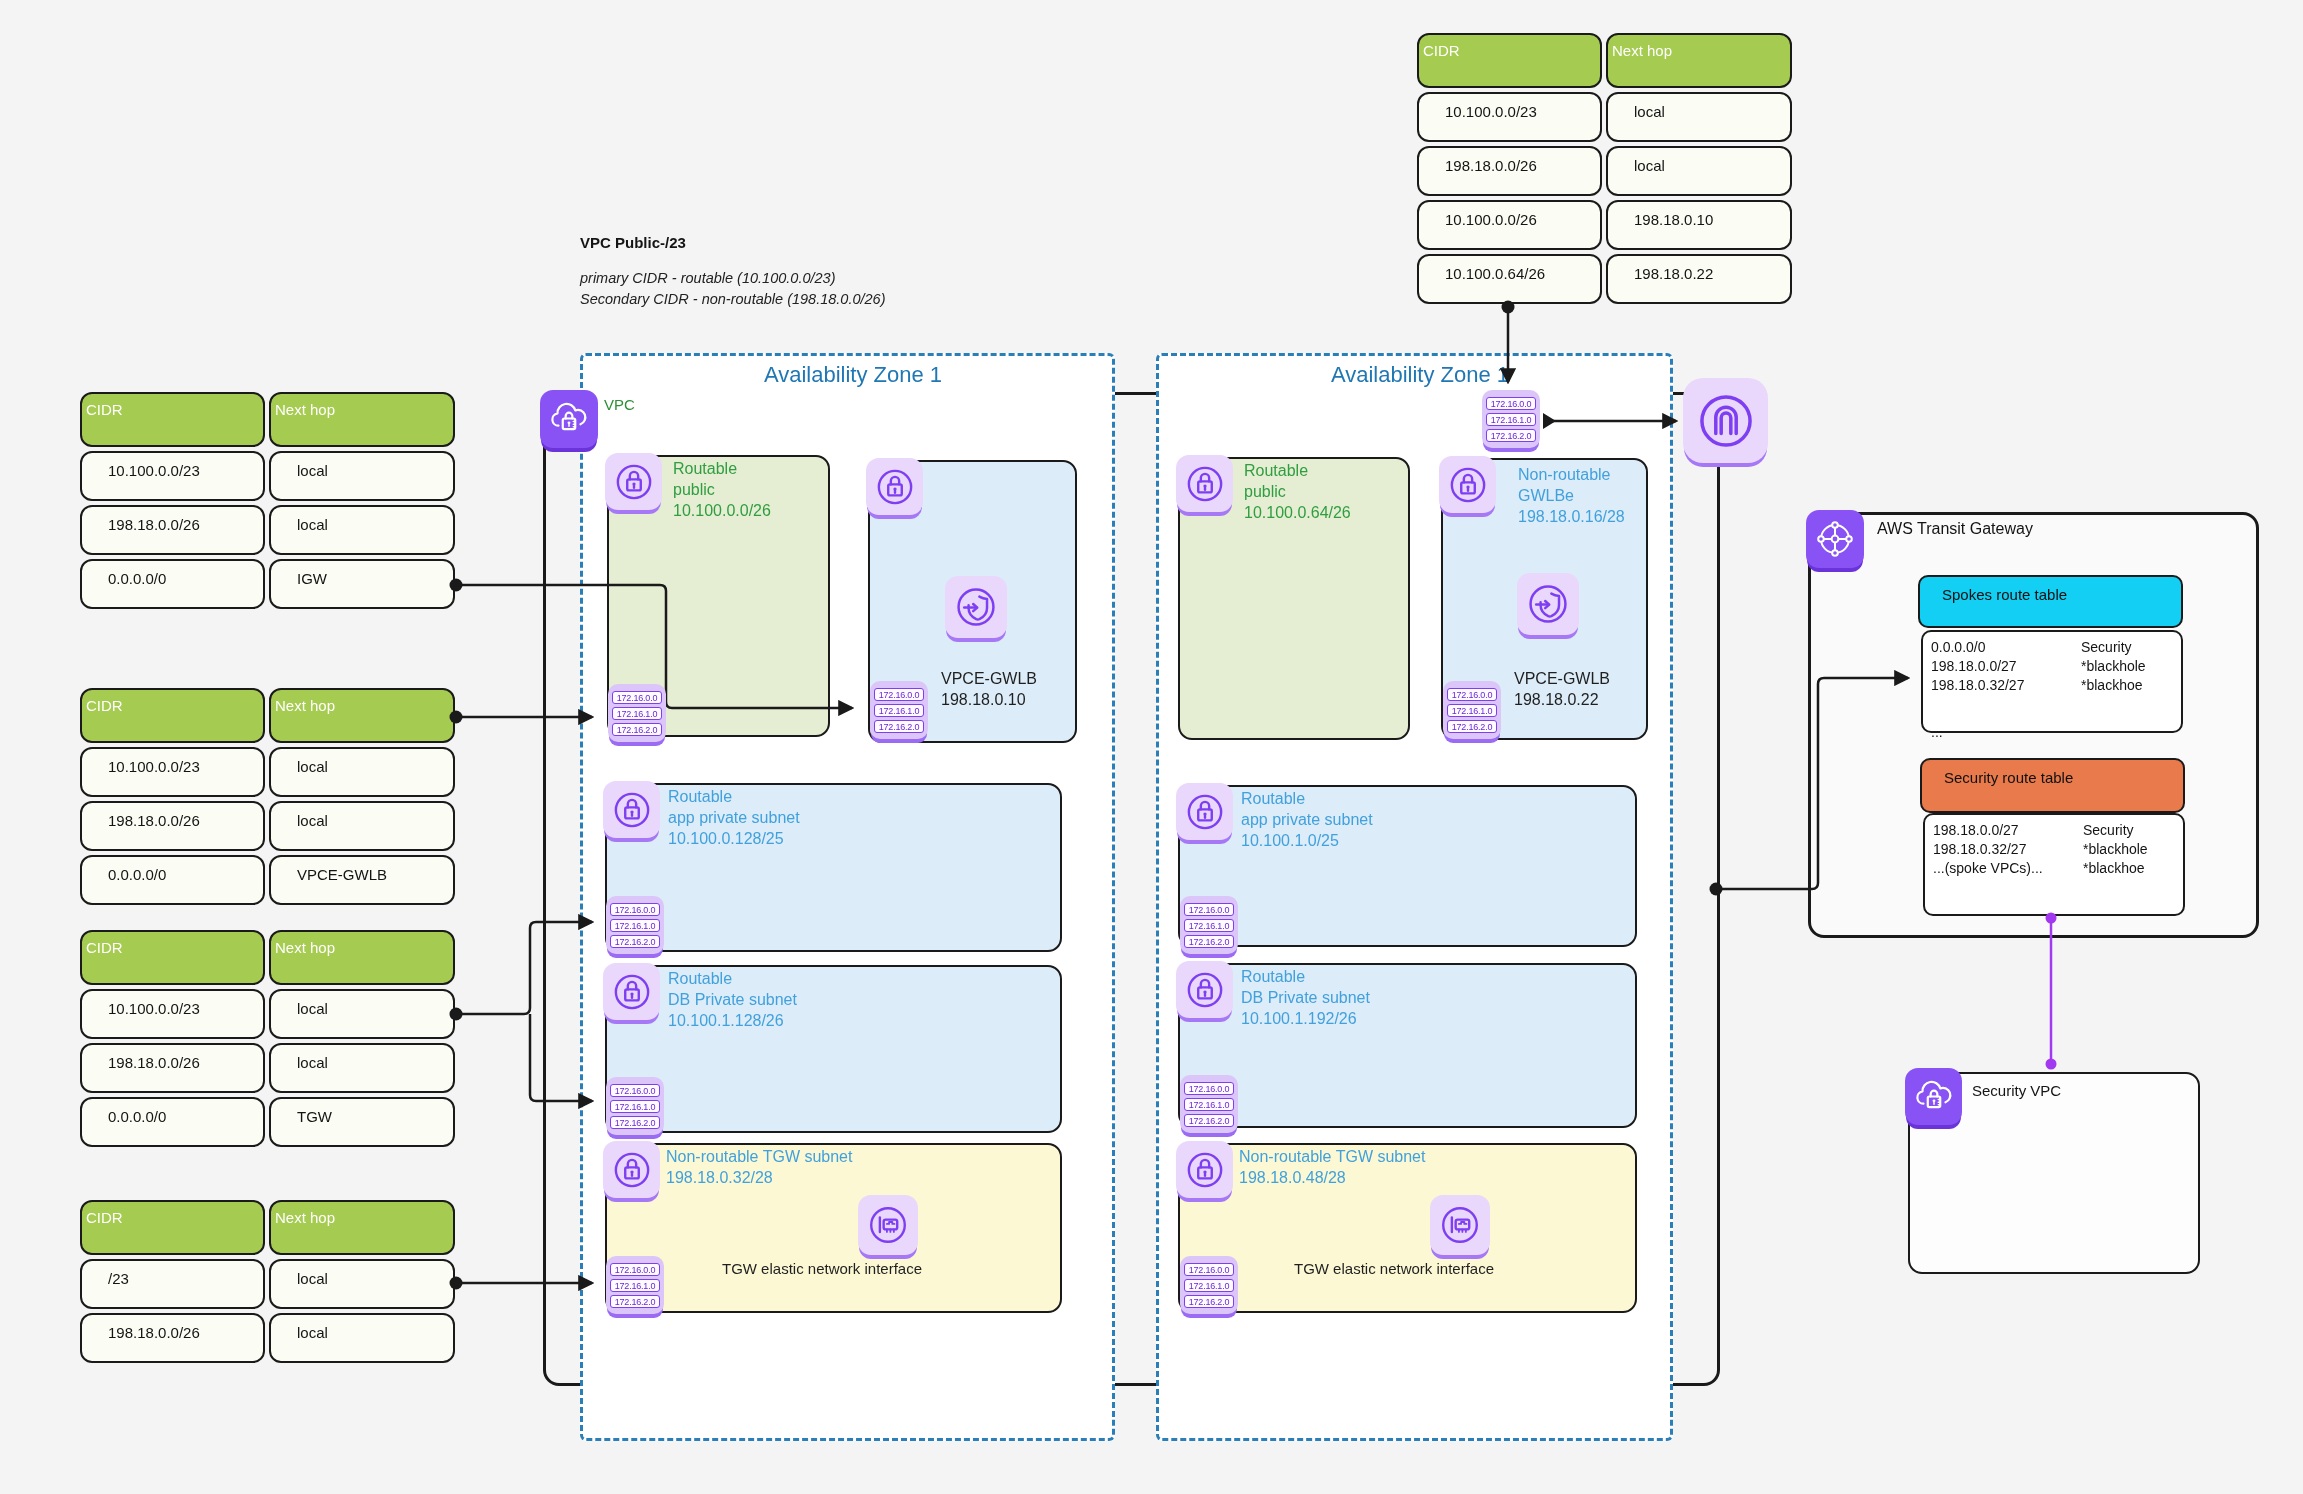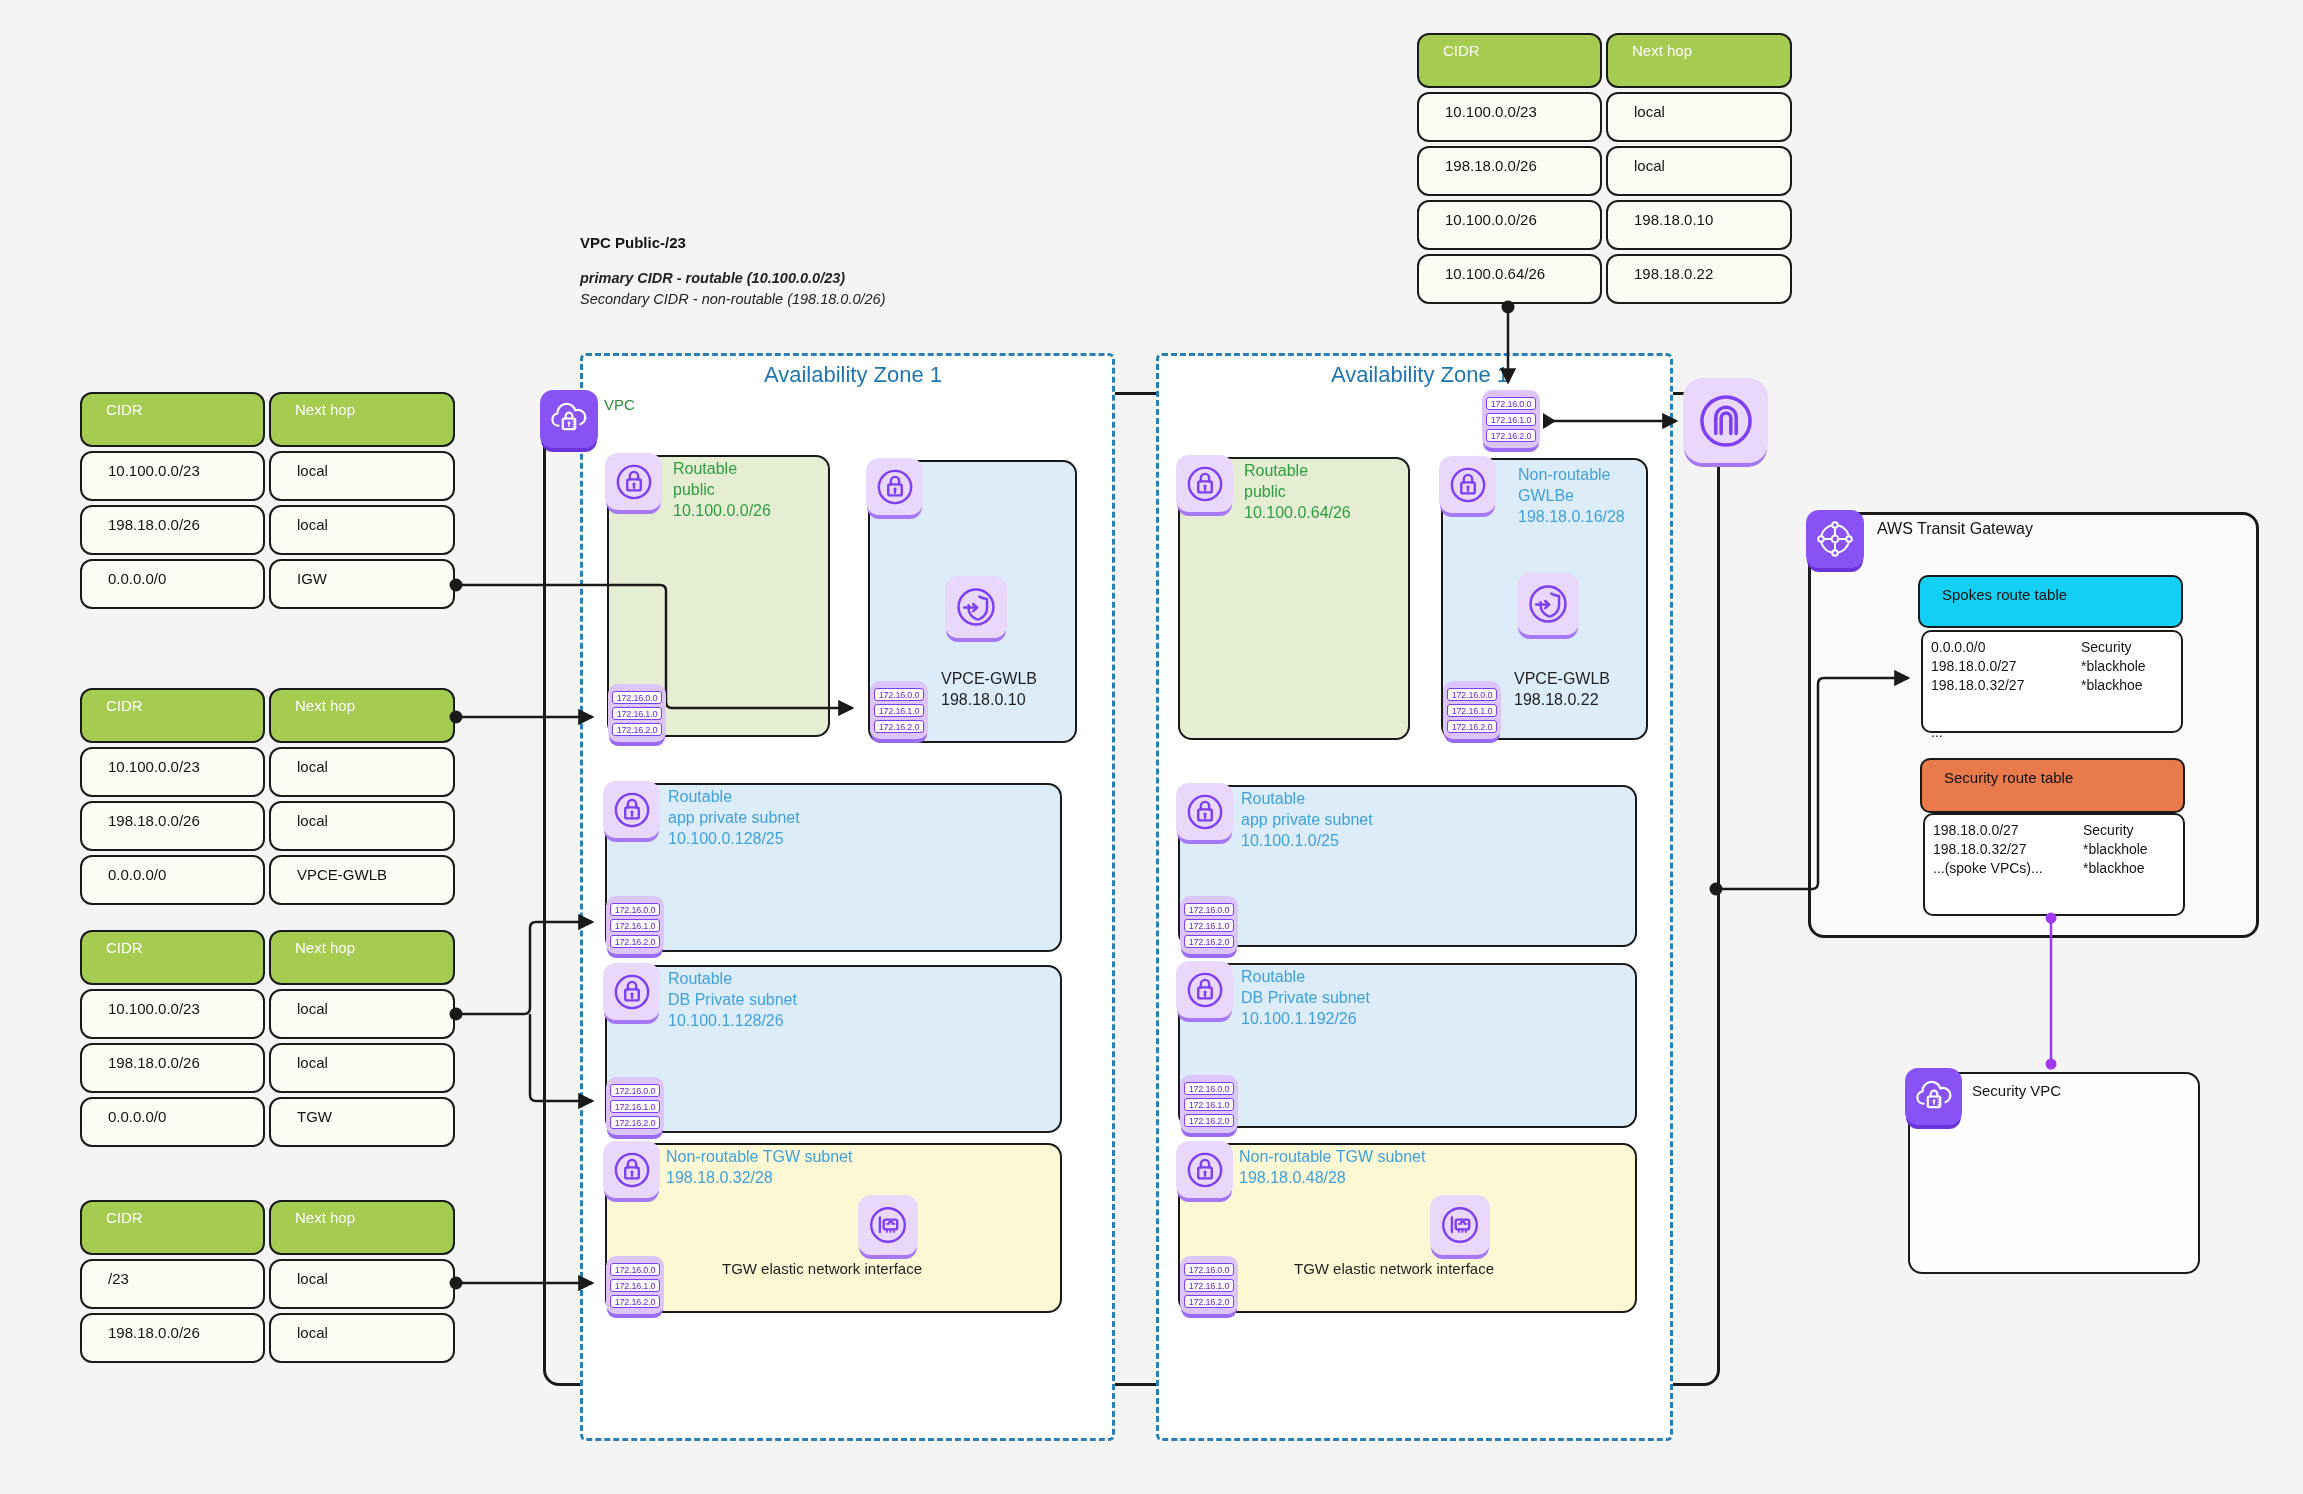--- a/index.html
+++ b/index.html
@@ -11,21 +11,21 @@
   .az{position:absolute;top:353px;height:1082px;background:#ffffff;
       border:3px dashed #2a7fb8;border-radius:6px;z-index:1;}
   .az1{left:580px;width:529px;}
   .az2{left:1156px;width:511px;}
   .az-title{position:absolute;left:11px;right:0;top:6px;text-align:center;
             color:#1f77b4;font-size:22px;font-weight:500;}
   .vpc-label{position:absolute;left:604px;top:396px;color:#2e8f35;font-size:15px;z-index:6;}
   
   .rt{position:absolute;display:grid;grid-template-columns:185px 186px;gap:4px;z-index:2;}
   .rt .hcell{background:#a6cb51;color:#fff;border:2.5px solid #1a1a1a;border-radius:12px;
-             height:55px;padding:7px 24px 0;font-size:15px;box-sizing:border-box;}
+             height:55px;padding:7px 4px 0;font-size:15px;box-sizing:border-box;}
   .rt .cell{background:#fbfcf3;border:2.5px solid #1a1a1a;border-radius:12px;
             height:50px;padding:9px 26px 0;font-size:15px;box-sizing:border-box;color:#141414;}
   
   .subnet{position:absolute;border:2.5px solid #1a1a1a;border-radius:14px;z-index:2;box-sizing:border-box;}
   .bg-green{background:#e5edd2;}
   .bg-blue{background:#ddecf9;}
   .bg-yellow{background:#fcf8d4;}
   .sub-text{position:absolute;font-size:16px;line-height:21px;z-index:3;}
   .t-green{color:#2f9e41;}
   .t-blue{color:#41a1dc;}
@@ -75,21 +75,21 @@
   <div class="vpc-label">VPC</div>
 
   <div class="az az1">
     <div class="az-title">Availability Zone 1</div>
   </div>
   <div class="az az2">
     <div class="az-title">Availability Zone 1</div>
   </div>
 
   <div class="note-title">VPC Public-/23</div>
-  <div class="note-line" style="top:270px;font-weight:bold;">primary CIDR - routable (10.100.0.0/23)</div>
+  <div class="note-line" style="top:270px;">primary CIDR - routable (10.100.0.0/23)</div>
   <div class="note-line" style="top:291px;">Secondary CIDR - non-routable (198.18.0.0/26)</div>
 
   <div class="rt" style="left:80px;top:392px;">
     <div class="hcell">CIDR</div>
     <div class="hcell">Next hop</div>
     <div class="cell">10.100.0.0/23</div>
     <div class="cell">local</div>
     <div class="cell">198.18.0.0/26</div>
     <div class="cell">local</div>
     <div class="cell">0.0.0.0/0</div>

